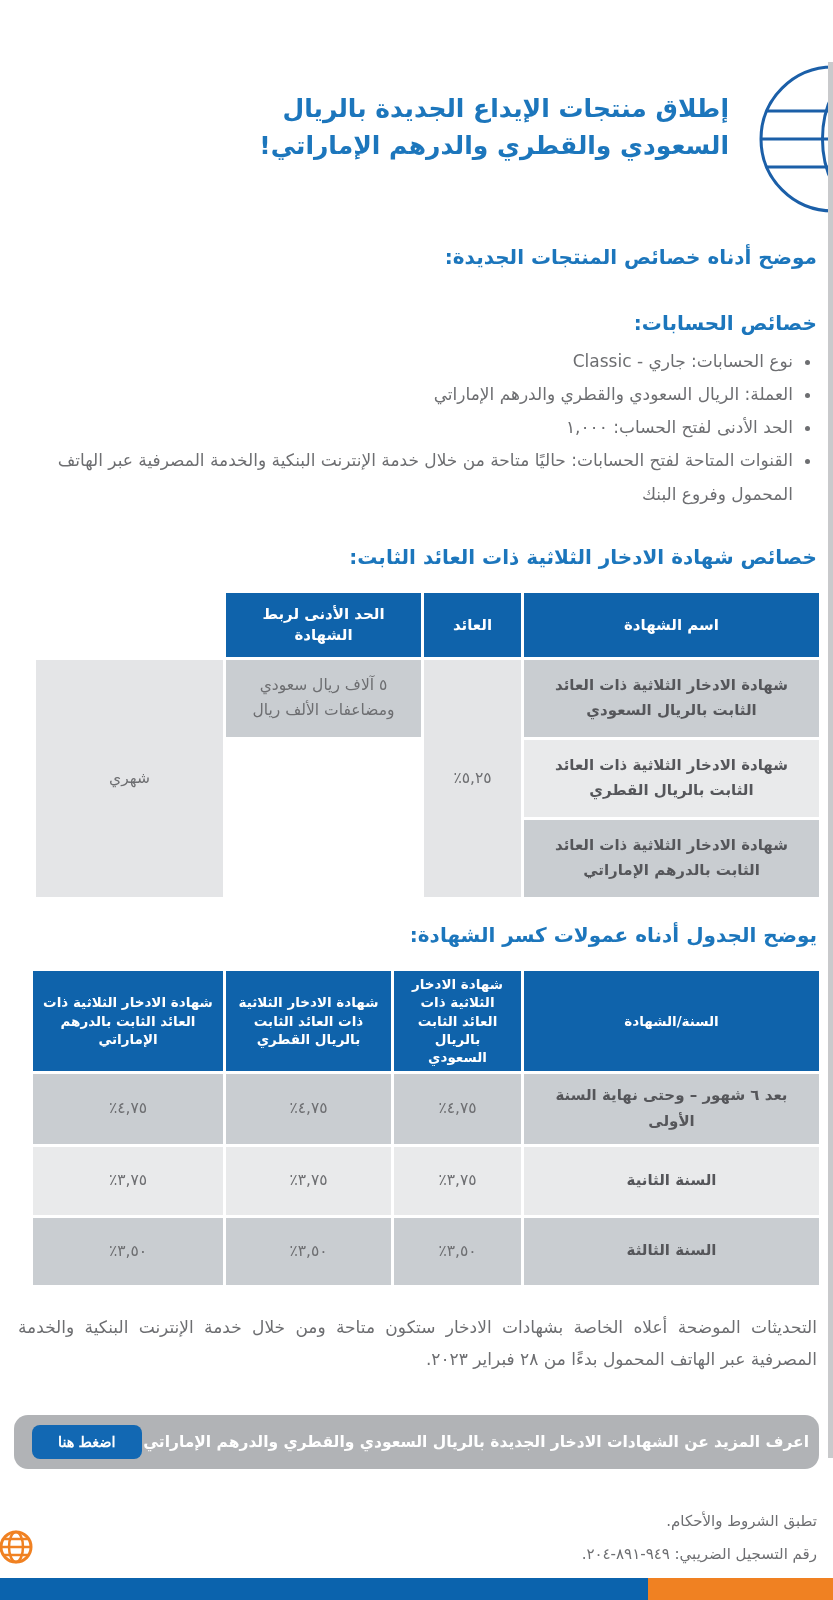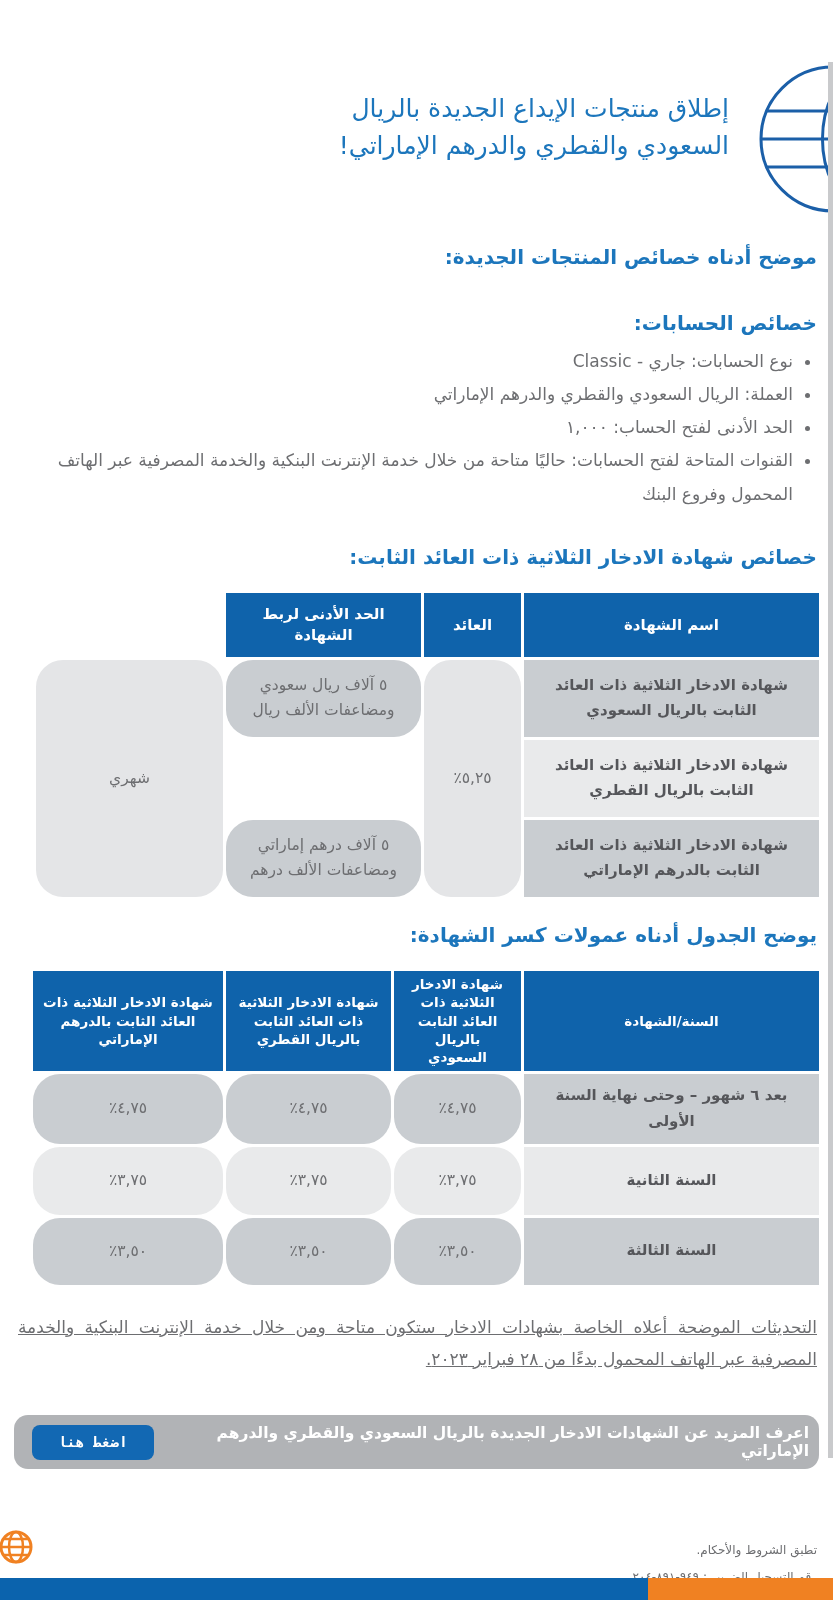--- a/index.html
+++ b/index.html
@@ -12,21 +12,21 @@
   html,body{width:833px;}
   body{
     height:1600px; background:#ffffff; position:relative; overflow:hidden;
     font-family:"DejaVu Sans", sans-serif; direction:rtl;
   }
   
   .header{position:relative; height:225px;}
   .globe{position:absolute; top:64px; right:0; width:94px; height:150px; overflow:hidden;}
   .title{
     position:absolute; top:90px; right:104px; left:16px;
-    color:var(--primary-blue); font-size:25px; font-weight:normal;
+    color:var(--primary-blue); font-size:25px; font-weight:bold;
     text-align:right; line-height:37px;
   }
   
   .h-blue{
     color:var(--primary-blue); font-weight:bold; font-size:20px;
     text-align:right; margin:0 16px 0 14px;
   }
   .intro-heading{margin-top:20px;}
   .accounts-heading{margin-top:42px;}
   .cert-heading{margin-top:34px;}
@@ -49,50 +49,50 @@
   }
   .cell.hd{
     background:var(--table-header-blue); color:#ffffff; font-weight:bold;
     font-size:15px; line-height:1.35;
   }
   .t2 .cell.hd{font-size:13.5px;}
   .cell.dark{background:var(--row-dark);}
   .cell.light{background:var(--row-light);}
   .cell.merged{background:var(--merged-cell);}
   .cell.name{font-weight:bold; color:var(--text-dark); font-size:15px; line-height:1.7;}
-  .cell.val{color:var(--text-gray); font-size:15.5px; line-height:1.6;border-radius:27px;}
+  .cell.val{color:var(--text-gray); font-size:15.5px; line-height:1.6;}
   
   .p-c1r1{grid-column:1;grid-row:1}.p-c2r1{grid-column:2;grid-row:1}
   .p-c3r1{grid-column:3;grid-row:1}.p-c4r1{grid-column:4;grid-row:1}
   .p-c1r2{grid-column:1;grid-row:2}.p-c1r3{grid-column:1;grid-row:3}.p-c1r4{grid-column:1;grid-row:4}
   .p-c3r2{grid-column:3;grid-row:2}.p-c3r3{grid-column:3;grid-row:3}.p-c3r4{grid-column:3;grid-row:4}
   .p-ret{grid-column:2;grid-row:2 / span 3}
   .p-freq{grid-column:4;grid-row:2 / span 3}
   
   .note{
     margin:26px 16px 0 18px; color:var(--text-gray); font-size:17px;
-    line-height:1.9; text-align:justify; text-align-last:right;text-decoration:underline;
+    line-height:1.9; text-align:justify; text-align-last:right;
   }
   
   .banner{
     margin:40px 14px 0 14px; height:54px; background:var(--banner-gray);
     border-radius:14px; display:flex; align-items:center; padding:0 10px;
   }
   .banner-text{
     flex:1; text-align:right; color:#ffffff; font-weight:bold; font-size:15.5px;
   }
   .cta-button{
     background:var(--button-blue); color:#ffffff; border:none; font-weight:bold;
-    font-family:Liberation Mono, monospace; font-size:14.5px;
+    font-family:Liberation Sans, sans-serif; font-size:14.5px;
     border-radius:8px; padding:9px 26px; margin-left:8px; cursor:pointer; white-space:nowrap;
   }
   
   .footer-lines{
-    margin:68px 16px 0 14px; text-align:right; color:var(--text-gray);
-    font-size:12px; line-height:2.2;
+    margin:36px 16px 0 14px; text-align:right; color:var(--text-gray);
+    font-size:15px; line-height:2.2;
   }
   .cib-logo{position:absolute; left:-14px; bottom:26px; width:170px; height:56px;}
   .bottom-bar{position:absolute; bottom:0; left:0; width:833px; height:22px; display:flex; direction:ltr;}
   .bottom-bar .blue{flex:1; background:var(--bar-blue);}
   .bottom-bar .orange{width:185px; background:var(--bar-orange);}
   .scroll-strip{
     position:absolute; top:62px; right:0; width:5px; height:1396px;
     background:var(--strip-gray);
   }
 </style>
@@ -132,21 +132,20 @@
   <div class="cell hd p-c2r1">العائد</div>
   <div class="cell hd p-c3r1">الحد الأدنى لربط الشهادة</div>
 
   <div class="cell name dark p-c1r2">شهادة الادخار الثلاثية ذات العائد الثابت بالريال السعودي</div>
   <div class="cell name light p-c1r3">شهادة الادخار الثلاثية ذات العائد الثابت بالريال القطري</div>
   <div class="cell name dark p-c1r4">شهادة الادخار الثلاثية ذات العائد الثابت بالدرهم الإماراتي</div>
 
   <div class="cell val merged p-ret">٥,٢٥٪</div>
 
   <div class="cell val dark p-c3r2">٥ آلاف ريال سعودي ومضاعفات الألف ريال</div>
-  <div class="cell val dark p-c3r4">٥ آلاف درهم إماراتي ومضاعفات الألف درهم</div>
 
   <div class="cell val merged p-freq">شهري</div>
 </div>
 
 <h2 class="h-blue fees-heading">يوضح الجدول أدناه عمولات كسر الشهادة:</h2>
 
 <div class="data-table t2">
   <div class="cell hd">السنة/الشهادة</div>
   <div class="cell hd">شهادة الادخار الثلاثية ذات العائد الثابت بالريال السعودي</div>
   <div class="cell hd">شهادة الادخار الثلاثية ذات العائد الثابت بالريال القطري</div>

